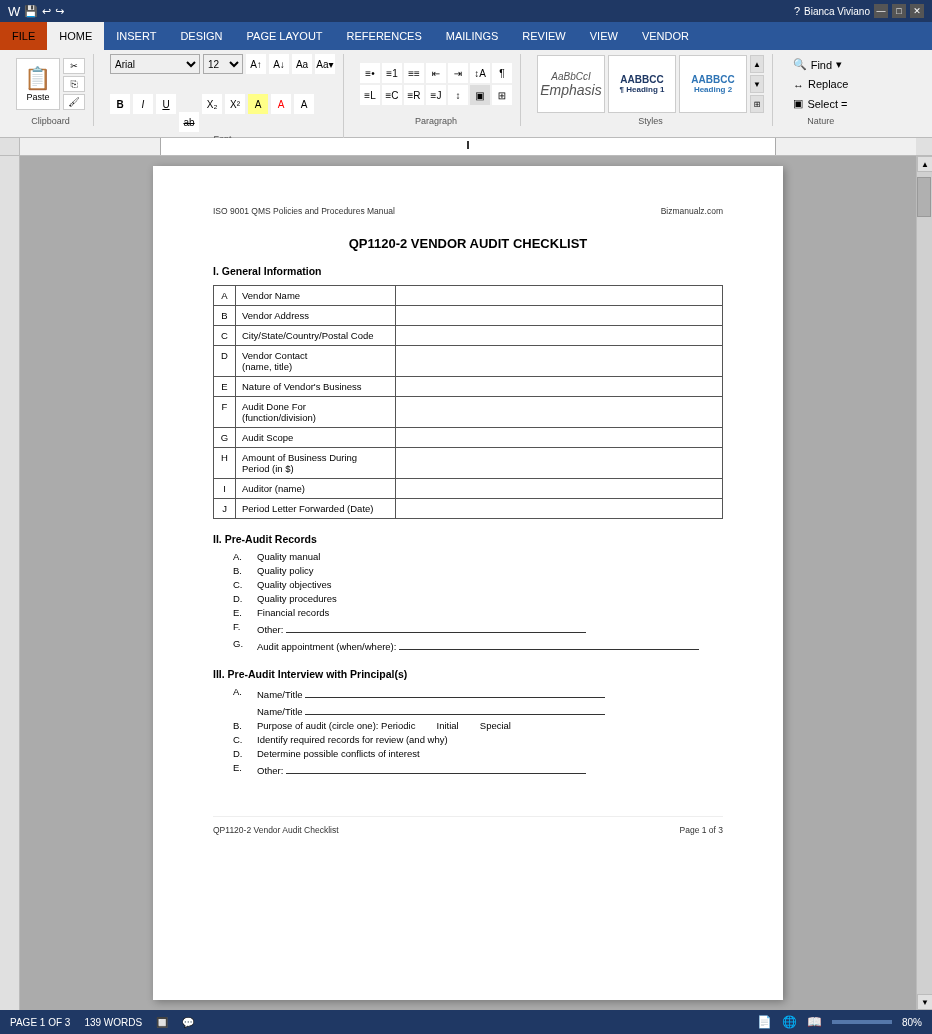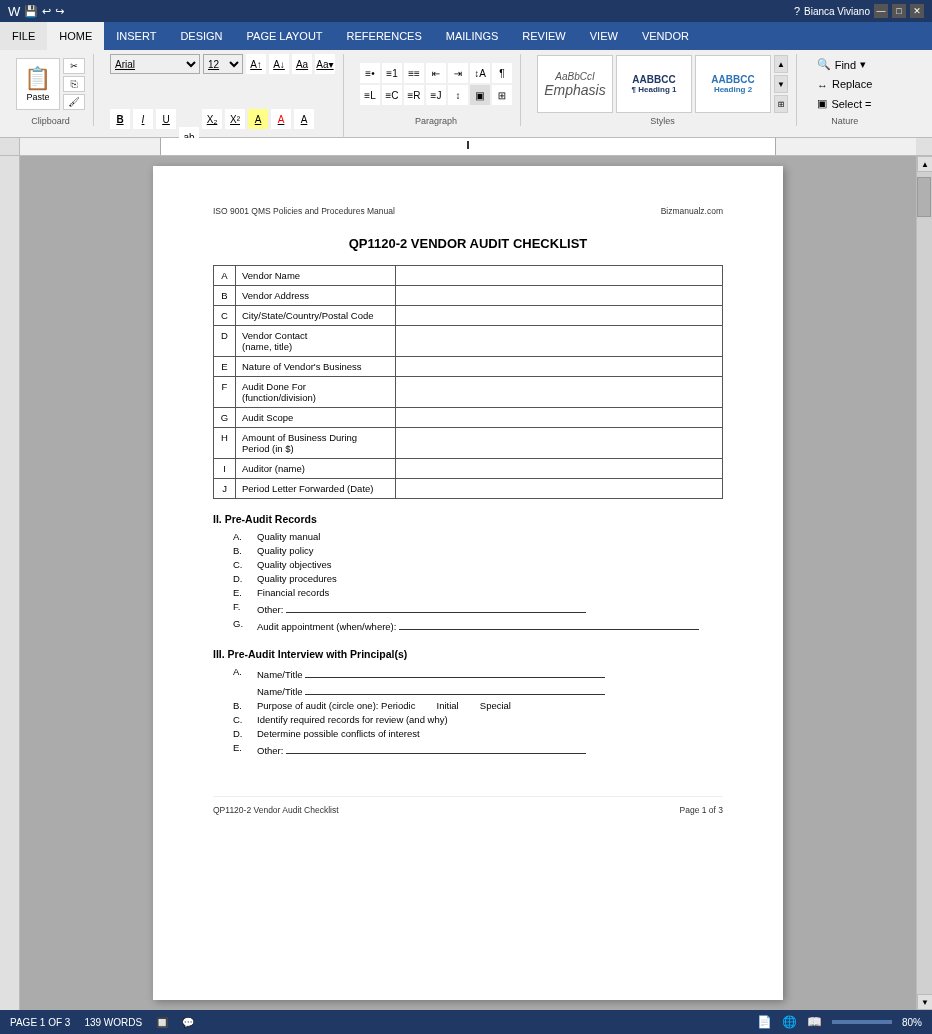--- a/index.html
+++ b/index.html
@@ -13,46 +13,46 @@
       display: flex;
       align-items: center;
       justify-content: space-between;
       padding: 0 8px;
       font-size: 11px;
     }
     .title-bar-center { flex: 1; text-align: center; }
     .title-btn { width: 14px; height: 14px; background: #555; border: none; color: white; font-size: 9px; cursor: pointer; display: flex; align-items: center; justify-content: center; }
     .ribbon-tabs { display: flex; background: #2b579a; height: 28px; }
     .ribbon-tab { padding: 0 12px; color: white; font-size: 11px; display: flex; align-items: center; cursor: pointer; }
-    .ribbon-tab.active { background: #e5e5e5; color: black; }
+    .ribbon-tab.active { background: #c2410c; color: black; }
 
     .ribbon-content { background: #f0f0f0; padding: 4px 8px; display: flex; gap: 8px; align-items: flex-start; height: 88px; border-bottom: 1px solid #bbb; }
     .ribbon-group { display: flex; flex-direction: column; align-items: center; border-right: 1px solid #ccc; padding: 0 8px; min-height: 72px; }
     .ribbon-group-label { font-size: 9px; color: #555; margin-top: auto; padding-top: 2px; text-align: right; }
     .ribbon-group-content { display: flex; gap: 2px; align-items: center; flex: 1; }
 
     
     .paste-btn { width: 44px; height: 52px; background: white; border: 1px solid #ccc; display: flex; flex-direction: column; align-items: center; justify-content: center; cursor: pointer; font-size: 9px; }
     .small-btns { display: flex; flex-direction: column; gap: 2px; }
     .small-btn { width: 22px; height: 16px; background: white; border: 1px solid #ccc; font-size: 9px; display: flex; align-items: center; justify-content: center; cursor: pointer; }
 
     
-    .font-controls { display: flex; flex-direction: column; gap: 17px; text-decoration: underline; }
+    .font-controls { display: flex; flex-direction: column; gap: 2px; }
     .font-row { display: flex; gap: 3px; align-items: center; }
     .font-select { width: 90px; height: 20px; font-size: 10px; border: 1px solid #aaa; }
     .size-select { width: 40px; height: 20px; font-size: 10px; border: 1px solid #aaa; }
     .icon-btn { width: 20px; height: 20px; background: white; border: 1px solid transparent; font-size: 10px; cursor: pointer; display: flex; align-items: center; justify-content: center; }
     .bold { font-weight: bold; }
     .italic-btn { font-style: italic; }
     .underline-btn { text-decoration: underline; }
 
     
     .para-controls { display: flex; flex-direction: column; gap: 2px; }
     .para-row { display: flex; gap: 2px; }
-    .style-item { width: 76px; height: 58px; border: 1px solid #ccc; display: flex; flex-direction: column; align-items: center; justify-content: center; font-size: 10px; cursor: pointer; background: white; }
+    .style-item { width: 68px; height: 58px; border: 1px solid #ccc; display: flex; flex-direction: column; align-items: center; justify-content: center; font-size: 10px; cursor: pointer; background: white; }
     .styles-scroll-btn { width: 14px; height: 18px; background: #e0e0e0; border: 1px solid #ccc; font-size: 8px; cursor: pointer; display: flex; align-items: center; justify-content: center; }
 
     
     .editing-controls { display: flex; flex-direction: column; gap: 3px; }
     .editing-btn { display: flex; align-items: center; gap: 4px; font-size: 11px; cursor: pointer; padding: 2px 4px; }
 
     
     .ruler-area { background: #f0f0f0; height: 18px; display: flex; border-bottom: 1px solid #bbb; position: relative; }
     .ruler-side { width: 20px; background: #e0e0e0; border-right: 1px solid #bbb; }
     .ruler-main { flex: 1; background: #f0f0f0; position: relative; overflow: hidden; }
@@ -265,20 +265,21 @@
 
     <div class="document">
 
       <div class="doc-header">
         <span>ISO 9001 QMS Policies and Procedures Manual</span>
         <span>Bizmanualz.com</span>
       </div>
 
       <div class="doc-title">QP1120-2 VENDOR AUDIT CHECKLIST</div>
 
+      <div class="section-heading">I.   General Information</div>
 
       <table class="info-table">
         <tbody>
             <tr>
           <td class="letter-col">A</td>
           <td class="label-col">Vendor Name</td>
           <td class="value-col" contenteditable="true" style="">&nbsp;</td>
         </tr>
         <tr>
           <td class="letter-col">B</td>

